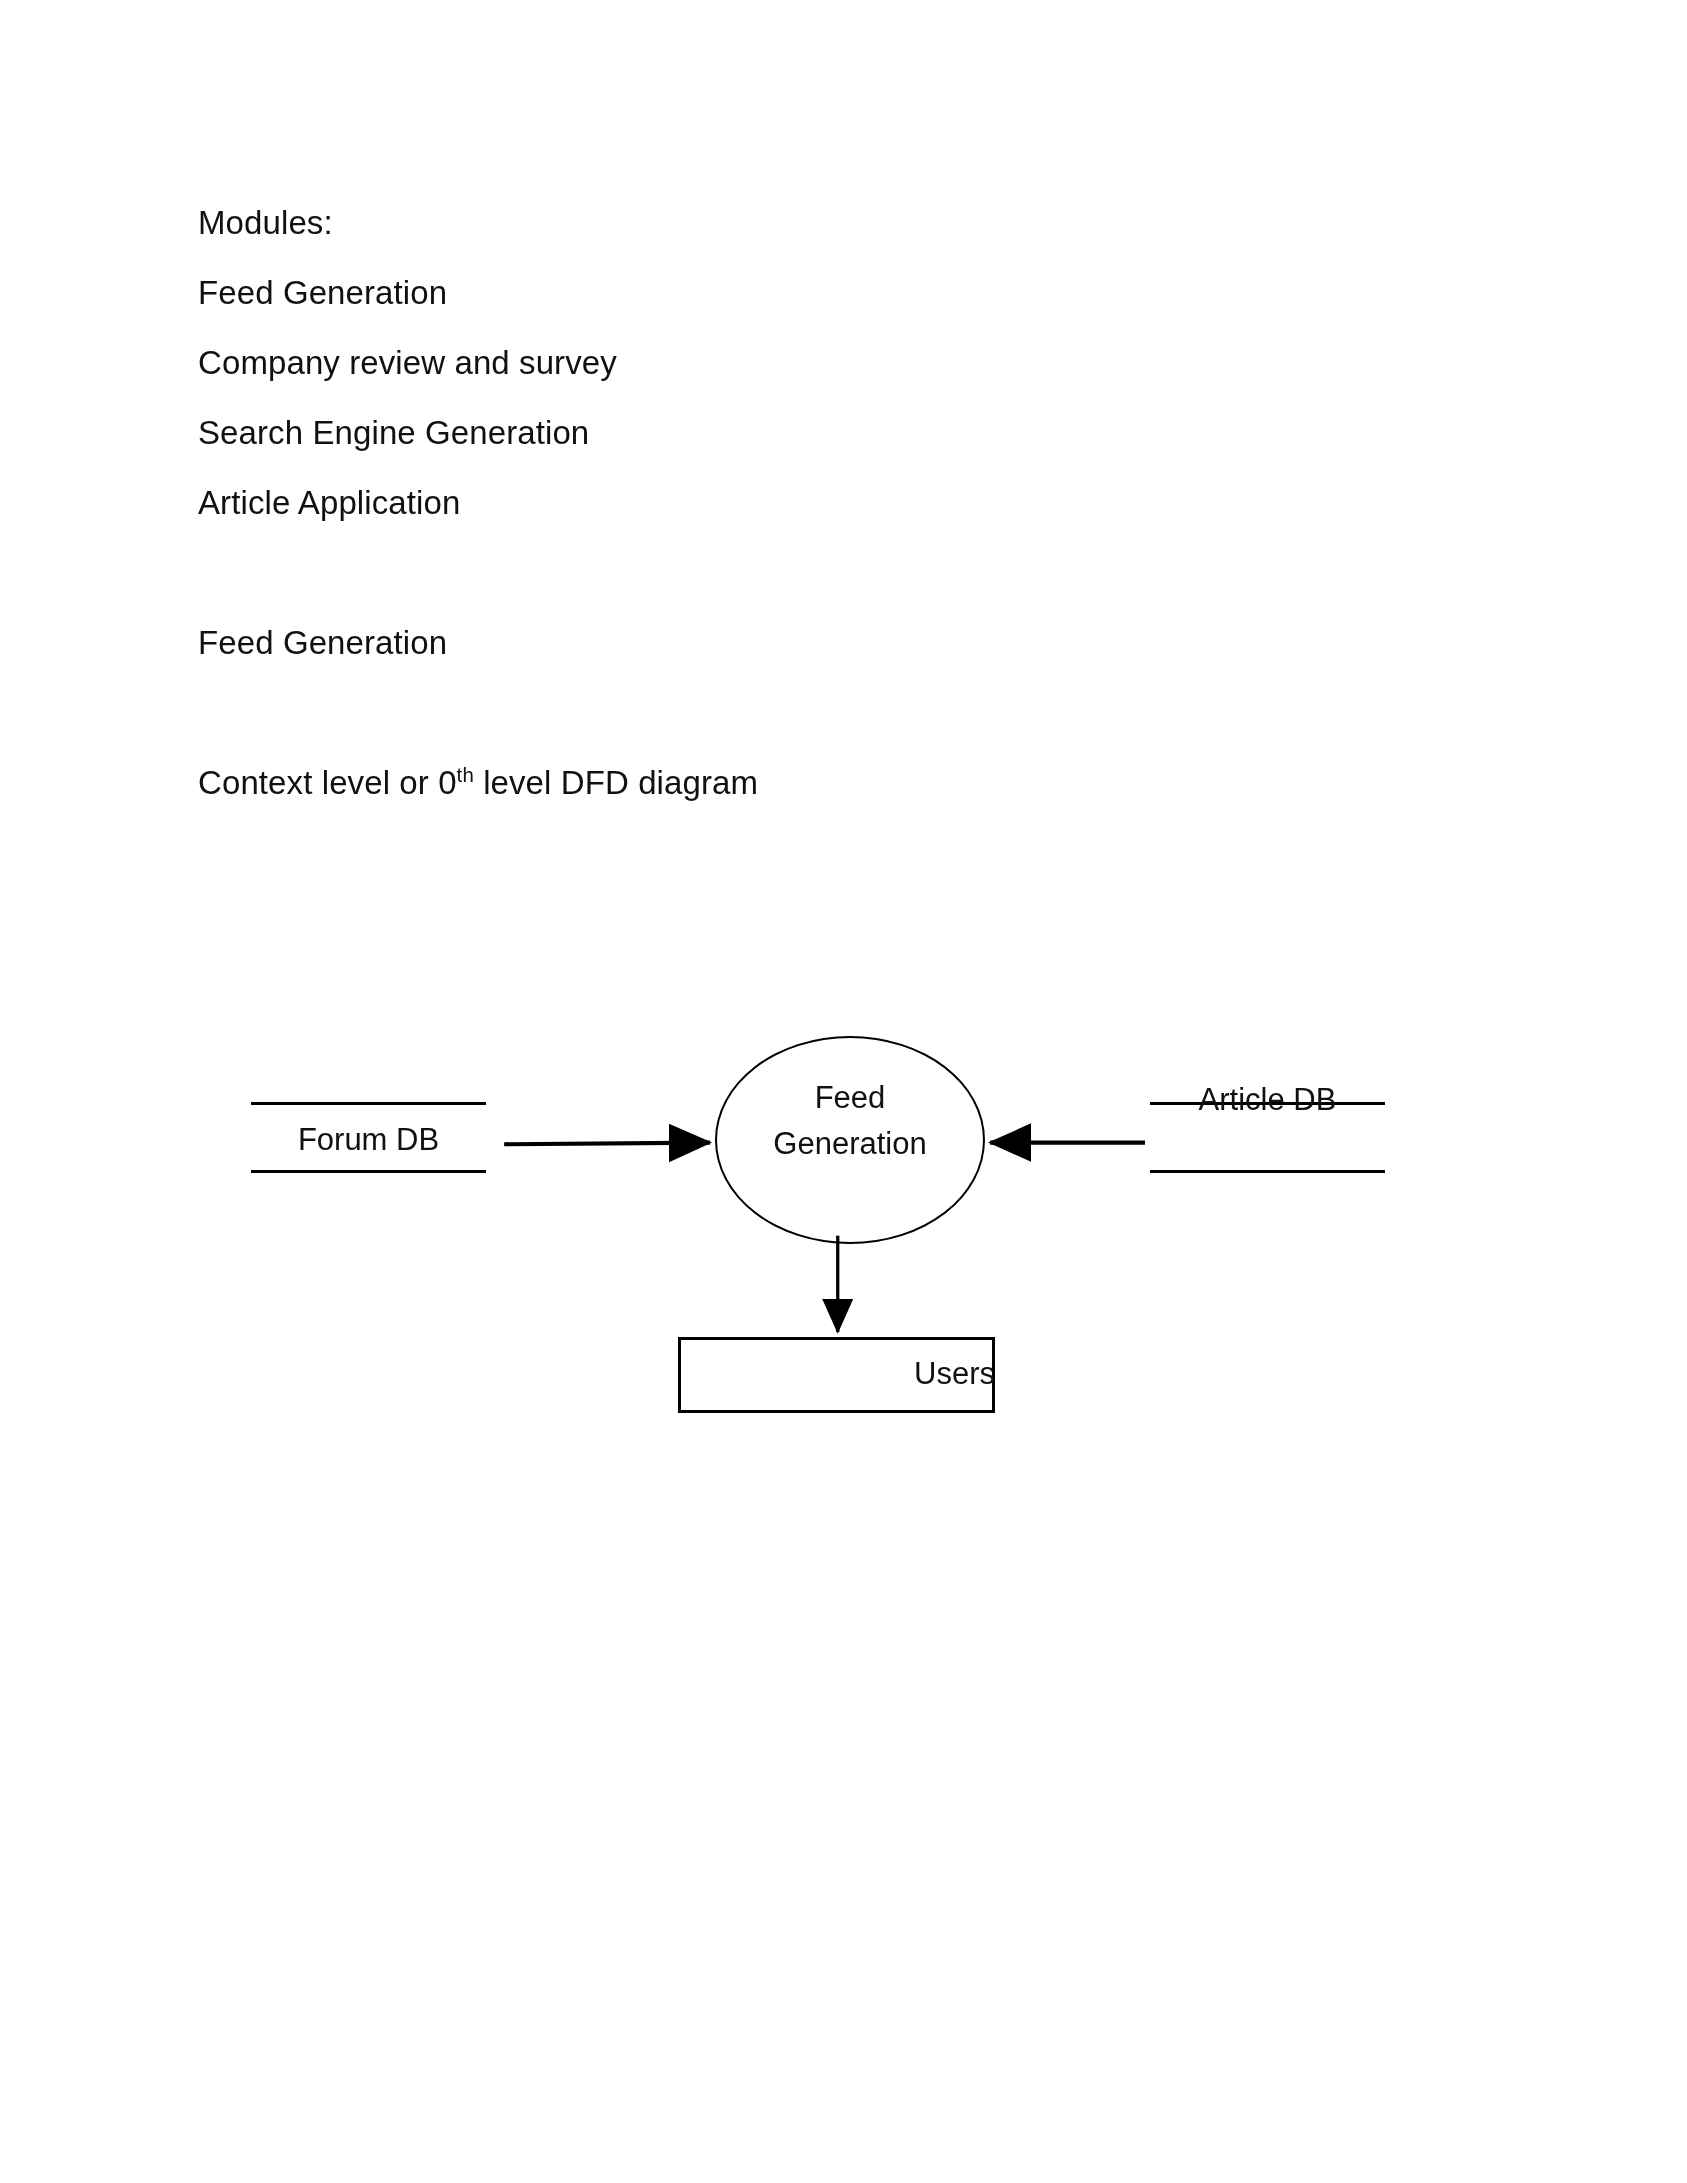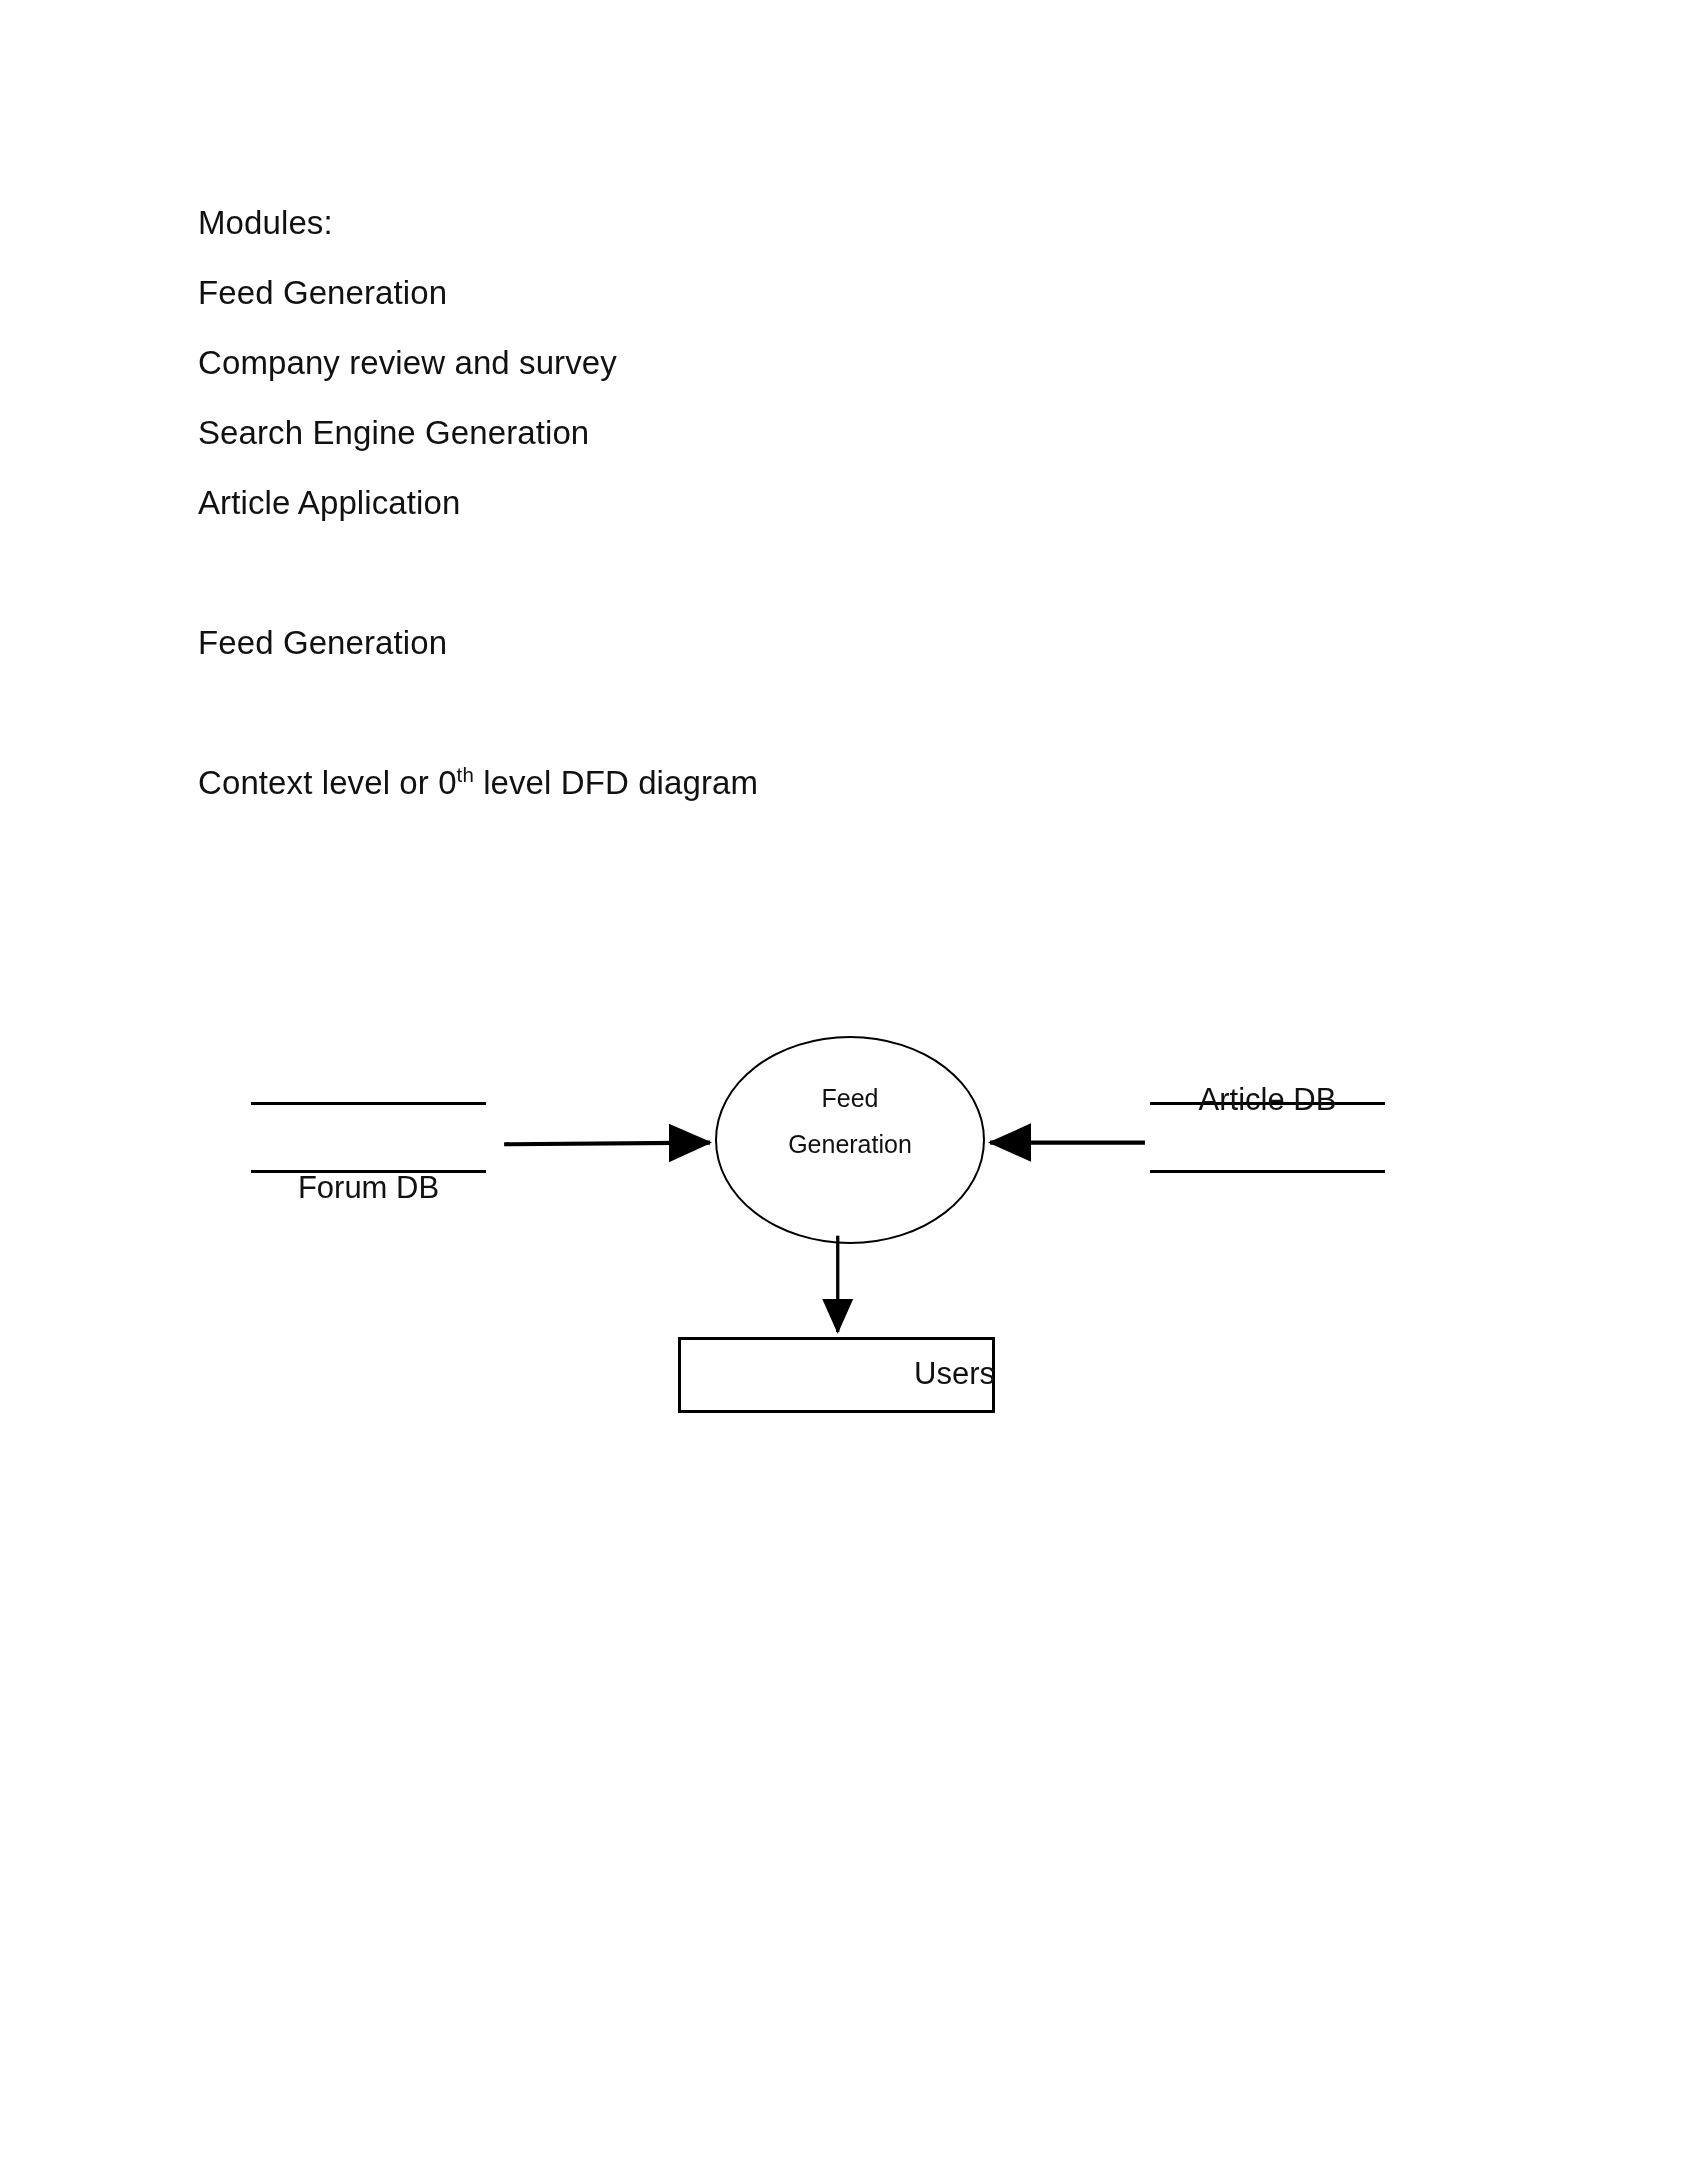--- a/index.html
+++ b/index.html
@@ -69,21 +69,21 @@
   .ellipse {
     position: absolute;
     border: 2.5px solid #000000;
     border-radius: 50%;
     background: transparent;
     box-sizing: border-box;
   }
   .ellipse-text {
     position: absolute;
     text-align: center;
-    font-size: 25px;
+    font-size: 31px;
     line-height: 46px;
     color: #111111;
   }
 
   
   .entity-box {
     position: absolute;
     border: 3.3px solid #000000;
     background: #ffffff;
     box-sizing: border-box;
@@ -118,21 +118,21 @@
     <div class="doc-line">Article Application</div>
     <div class="doc-line blank"></div>
     <div class="doc-line">Feed Generation</div>
     <div class="doc-line blank"></div>
     <div class="doc-line"><span>Context level or 0</span><sup>th</sup><span> level DFD diagram</span></div>
   </div>
 
   <div id="diagram">
 
     <div class="store-rule" style="left:251px; top:1102px; width:235px;"></div>
-    <div class="node-label" style="left:251px; top:1170px; width:235px;">Forum DB</div>
+    <div class="node-label" style="left:251px; top:1122px; width:235px;">Forum DB</div>
     <div class="store-rule" style="left:251px; top:1170px; width:235px;"></div>
 
     <div class="store-rule" style="left:1150px; top:1102px; width:235px;"></div>
     <div class="node-label" style="left:1150px; top:1082px; width:235px;">Article DB</div>
     <div class="store-rule" style="left:1150px; top:1170px; width:235px;"></div>
 
     <div class="ellipse" style="left:715px; top:1036px; width:270px; height:208px;"></div>
     <div class="ellipse-text" style="left:715px; top:1075px; width:270px;">
       <div>Feed</div>
       <div>Generation</div>

